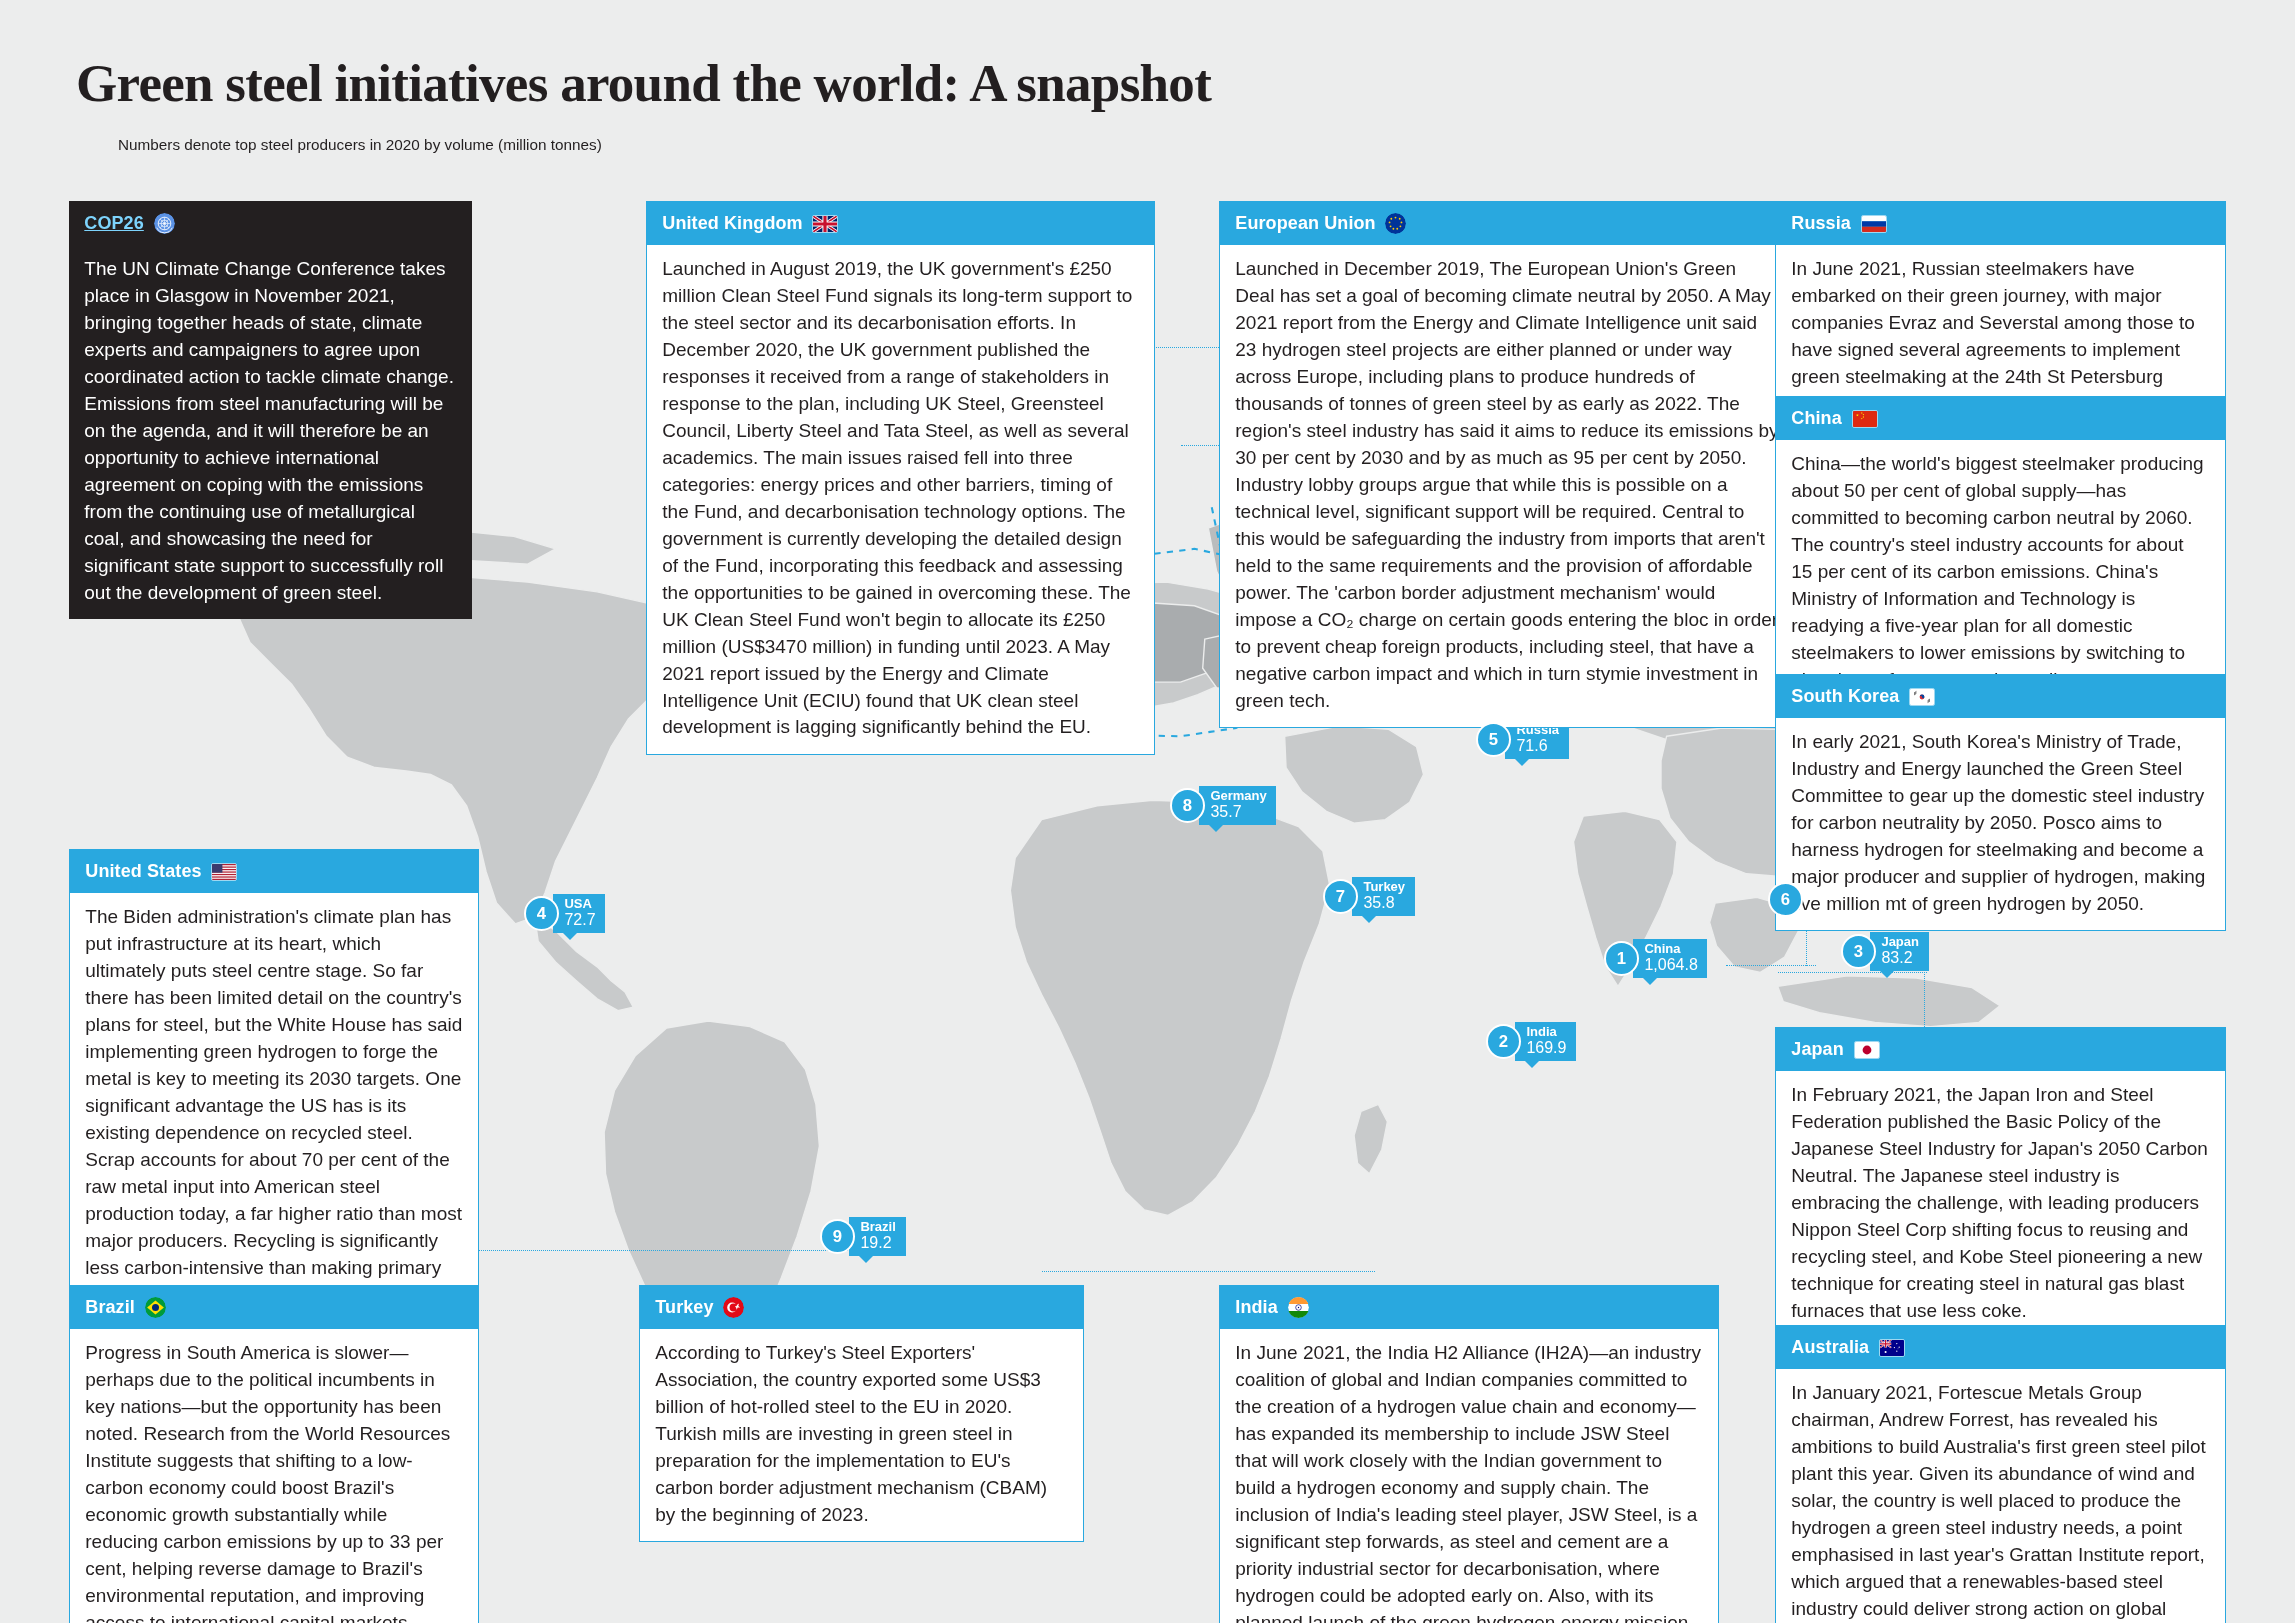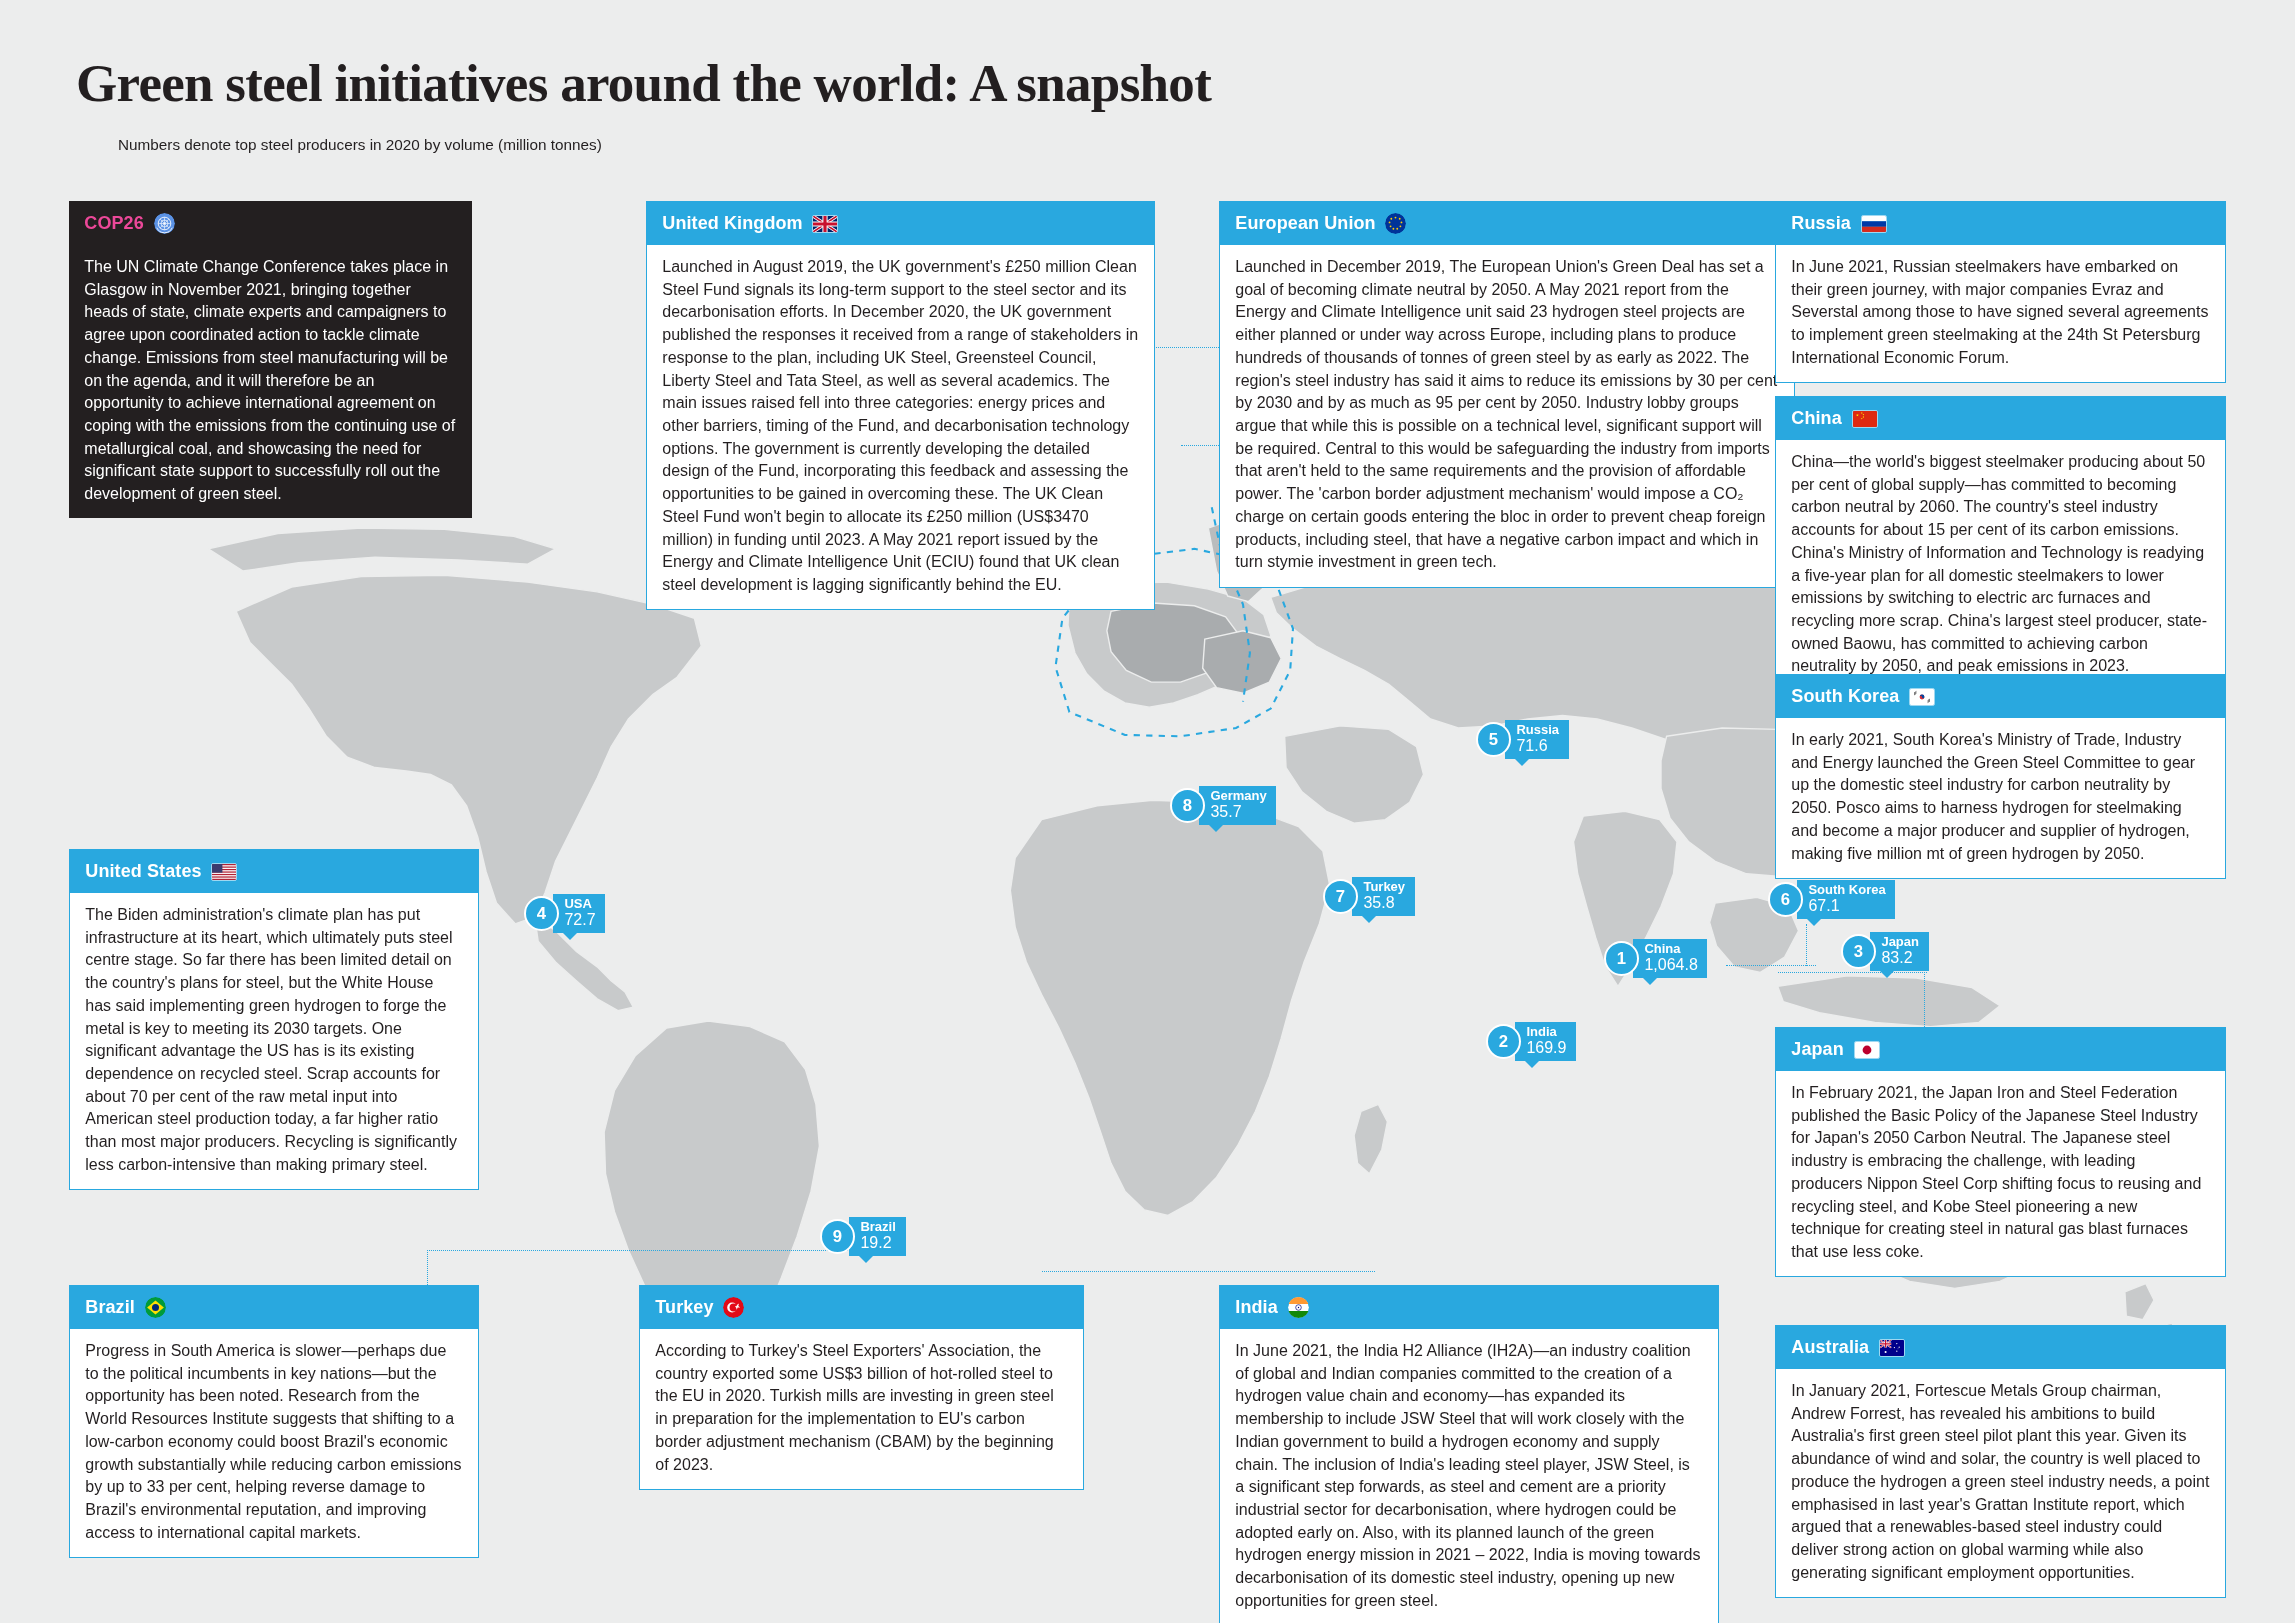--- a/index.html
+++ b/index.html
@@ -42,30 +42,30 @@
     height:43px;
     display:flex; align-items:center;
     padding-left:15.3px;
     gap:9.7px;
   }
   .panel-head .ttl {
     color:#ffffff; font-size:18px; font-weight:700; letter-spacing:0.1px;
   }
   .panel-body {
     padding:11px 15.3px 12.5px 15.3px;
-    font-size:16px;
+    font-size:19px;
     line-height:1.42;
     color:#231f20;
   }
   .panel-body p { margin:0; }
 
   
   #panel-cop26 { border:none; background:#231f20; }
   #panel-cop26 .panel-head { background:#231f20; height:44px; }
-  #panel-cop26 .panel-head .ttl { color:#ec4899; font-size:18px; }
+  #panel-cop26 .panel-head .ttl { color:#7dd3fc; font-size:18px;text-decoration:underline; }
   #panel-cop26 .panel-body { color:#ffffff; }
 
   
   .flag {
     width:26px; height:18px; border-radius:2.1px; overflow:hidden;
     display:inline-block; position:relative; flex:0 0 auto;
     border:0.7px solid rgba(255,255,255,.55);
   }
   .flag.round { width:21px;height:21px;border-radius:50%; border:none;}
   .flag svg { display:block; width:100%; height:100%; }

